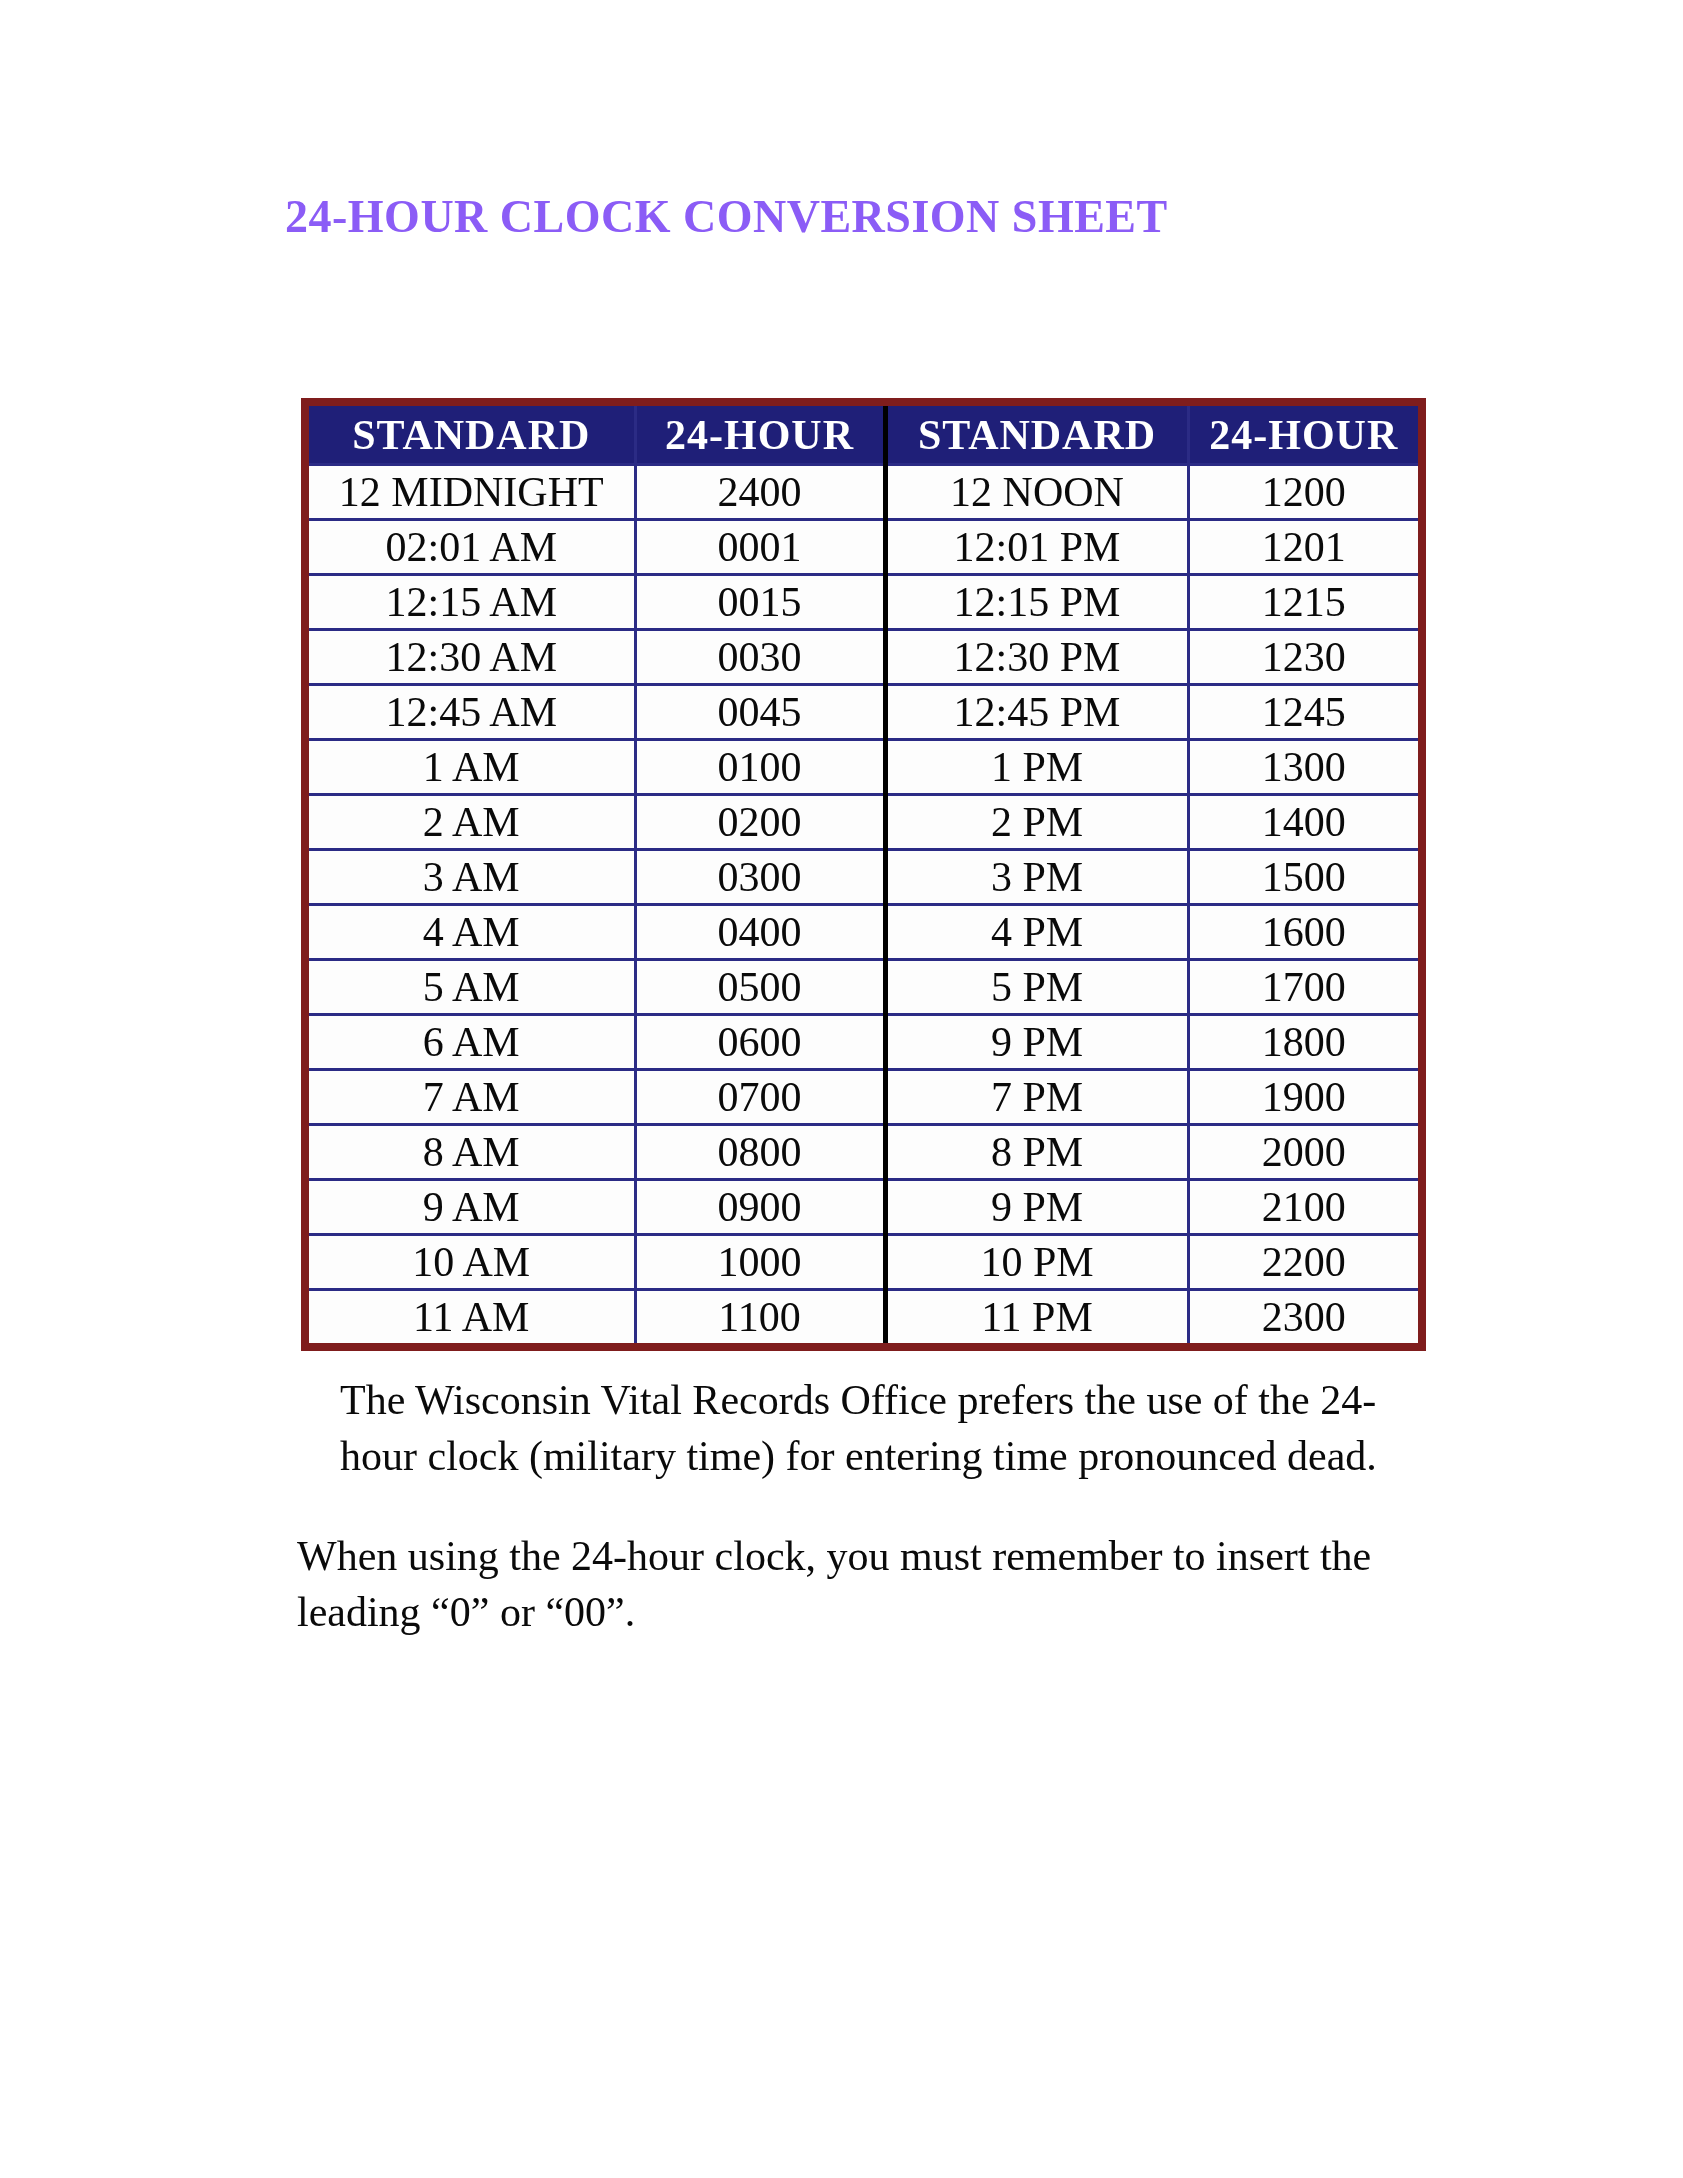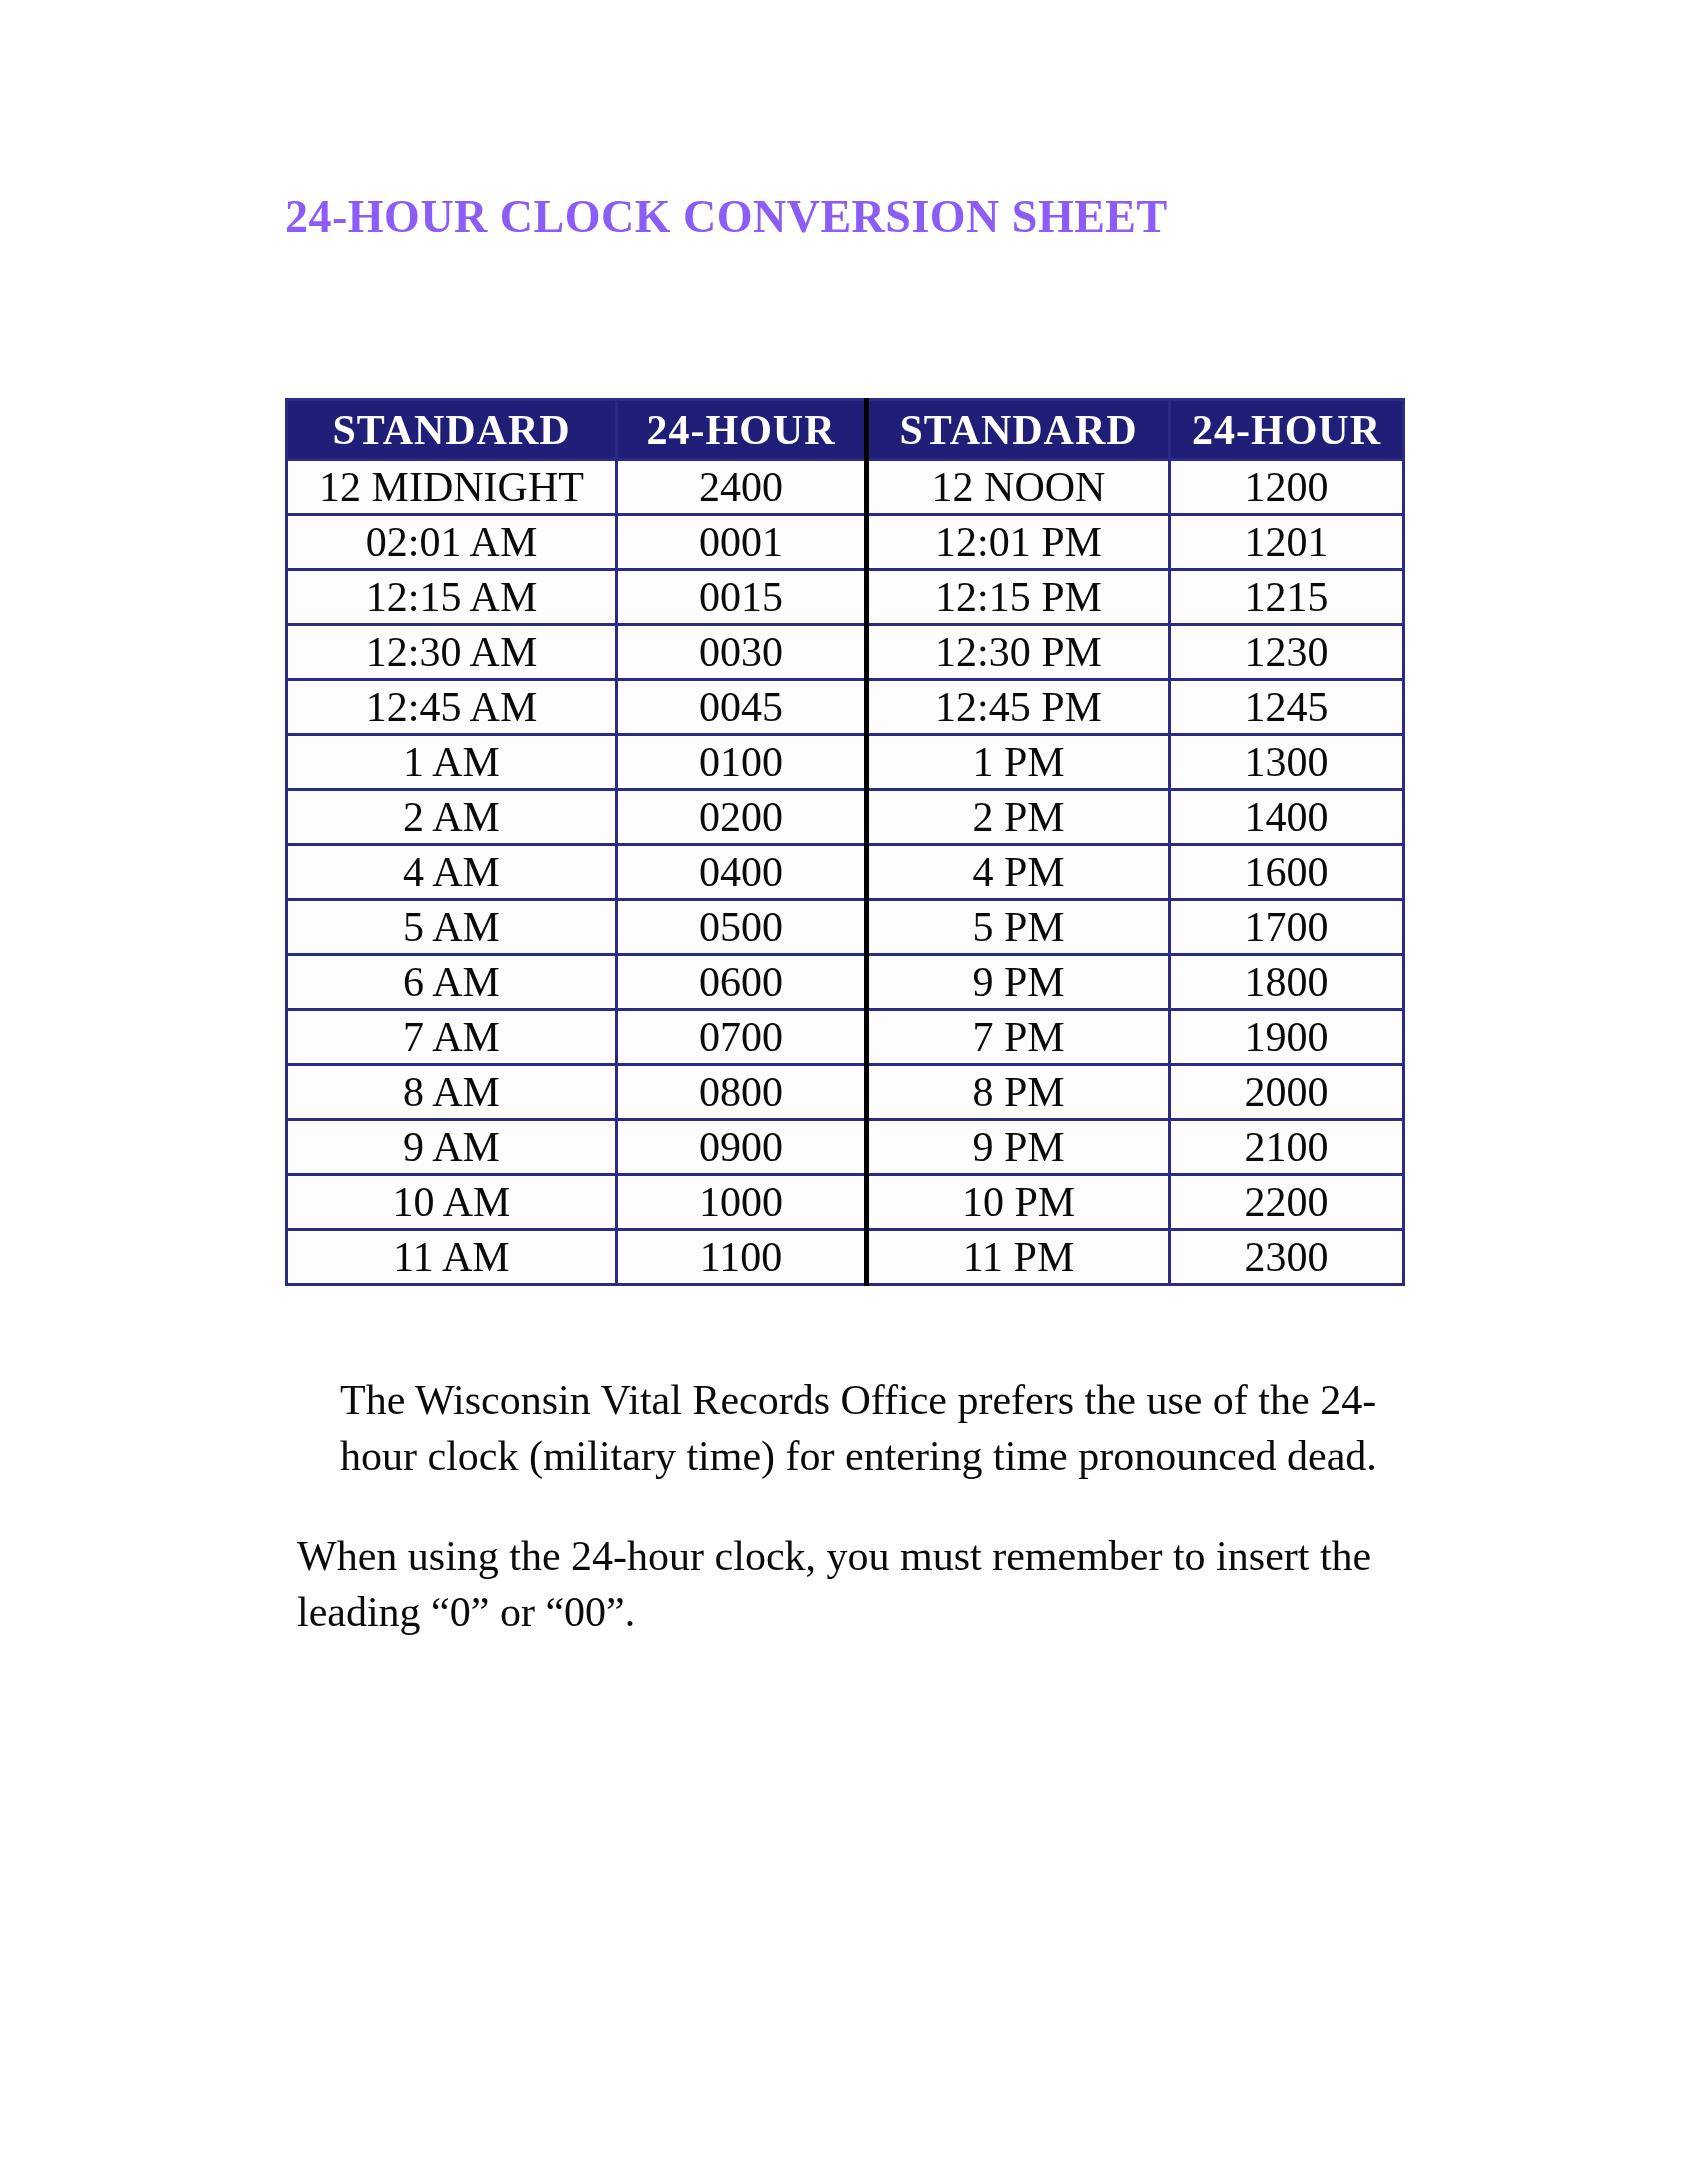--- a/index.html
+++ b/index.html
@@ -22,26 +22,26 @@
     top: 188px;
     width: 1160px;
     font-weight: bold;
     font-size: 46px;
     line-height: 57px;
     color: #8b5cf6;
     letter-spacing: 0.5px;
   }
   table.conv {
     position: absolute;
-    left: 285px;
+    left: 301px;
     top: 398px;
     width: 1117px;
     border-collapse: collapse;
     table-layout: fixed;
-    border: 2px solid #7f1d1d;
+    border: 8px solid #7f1d1d;
   }
   table.conv th {
     background: #1F1F78;
     color: #ffffff;
     font-weight: bold;
     font-size: 42px;
     height: 57px;
     border: 3px solid #2B2B85;
     padding: 0;
     text-align: center;
@@ -135,20 +135,26 @@
           <td>1 PM</td>
           <td>1300</td>
         </tr>
         <tr>
           <td>2 AM</td>
           <td>0200</td>
           <td>2 PM</td>
           <td>1400</td>
         </tr>
         <tr>
+          <td>3 AM</td>
+          <td>0300</td>
+          <td>3 PM</td>
+          <td>1500</td>
+        </tr>
+        <tr>
           <td>4 AM</td>
           <td>0400</td>
           <td>4 PM</td>
           <td>1600</td>
         </tr>
         <tr>
           <td>5 AM</td>
           <td>0500</td>
           <td>5 PM</td>
           <td>1700</td>

